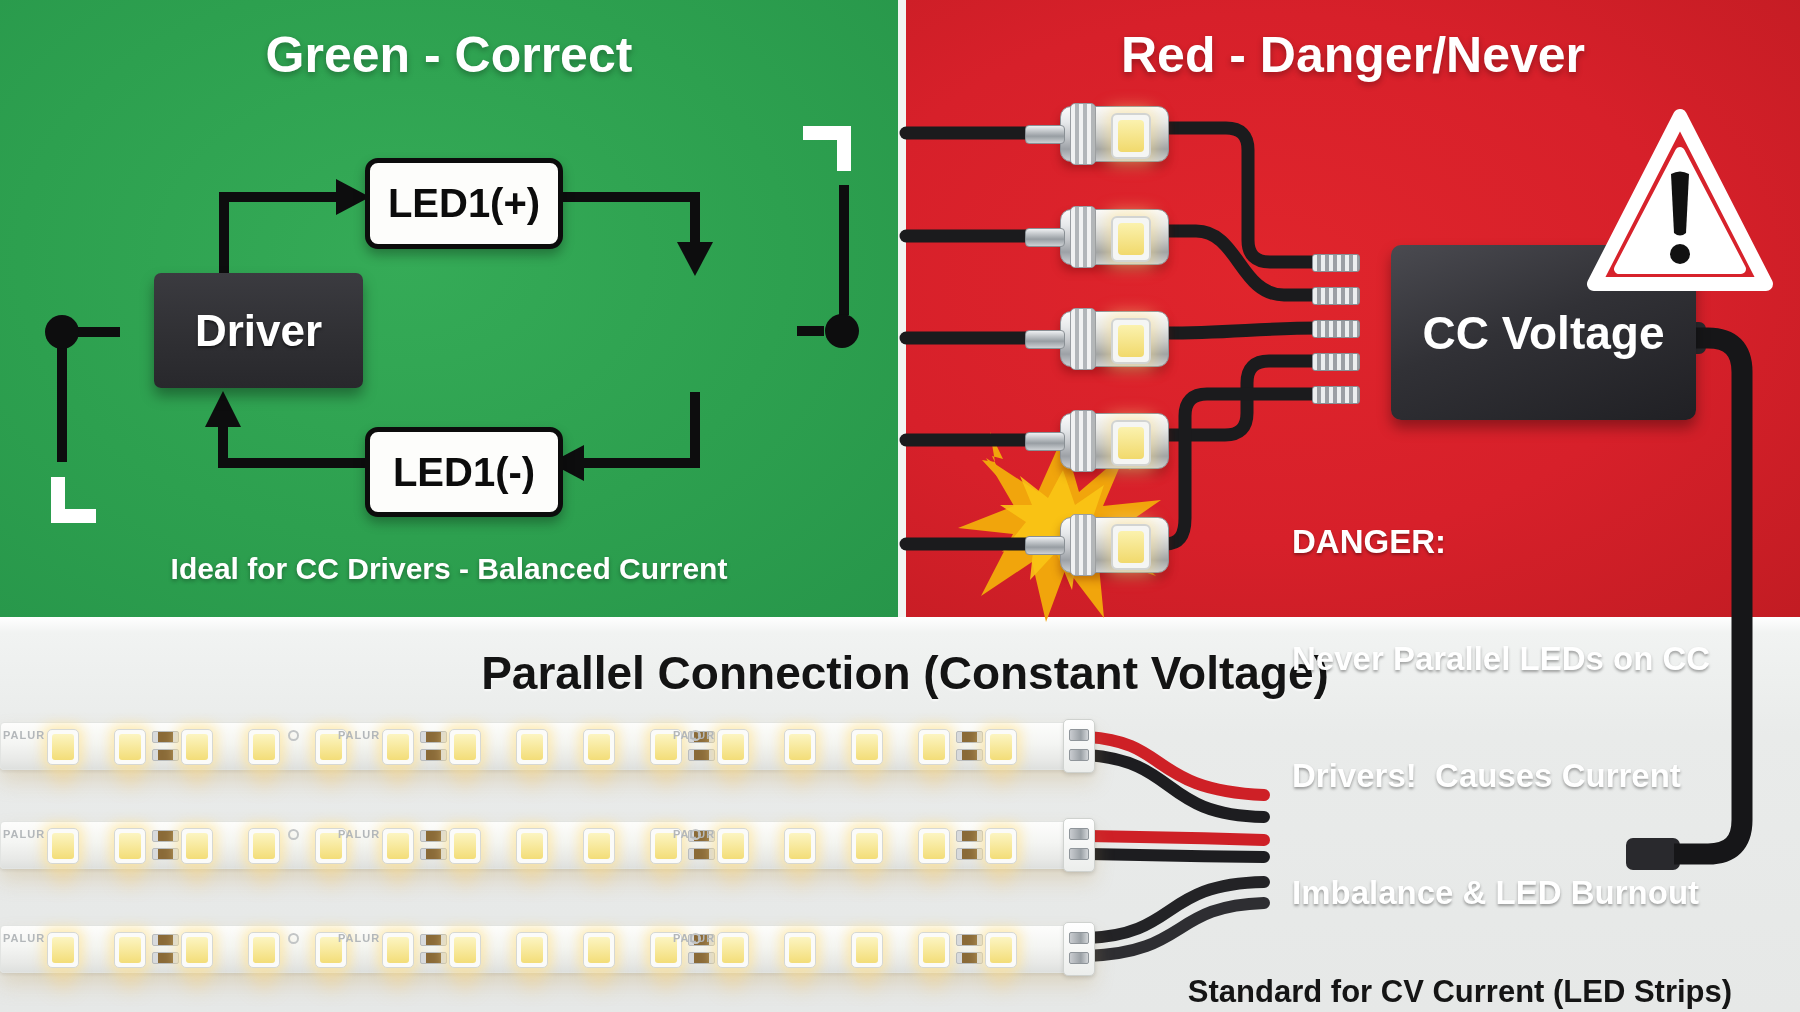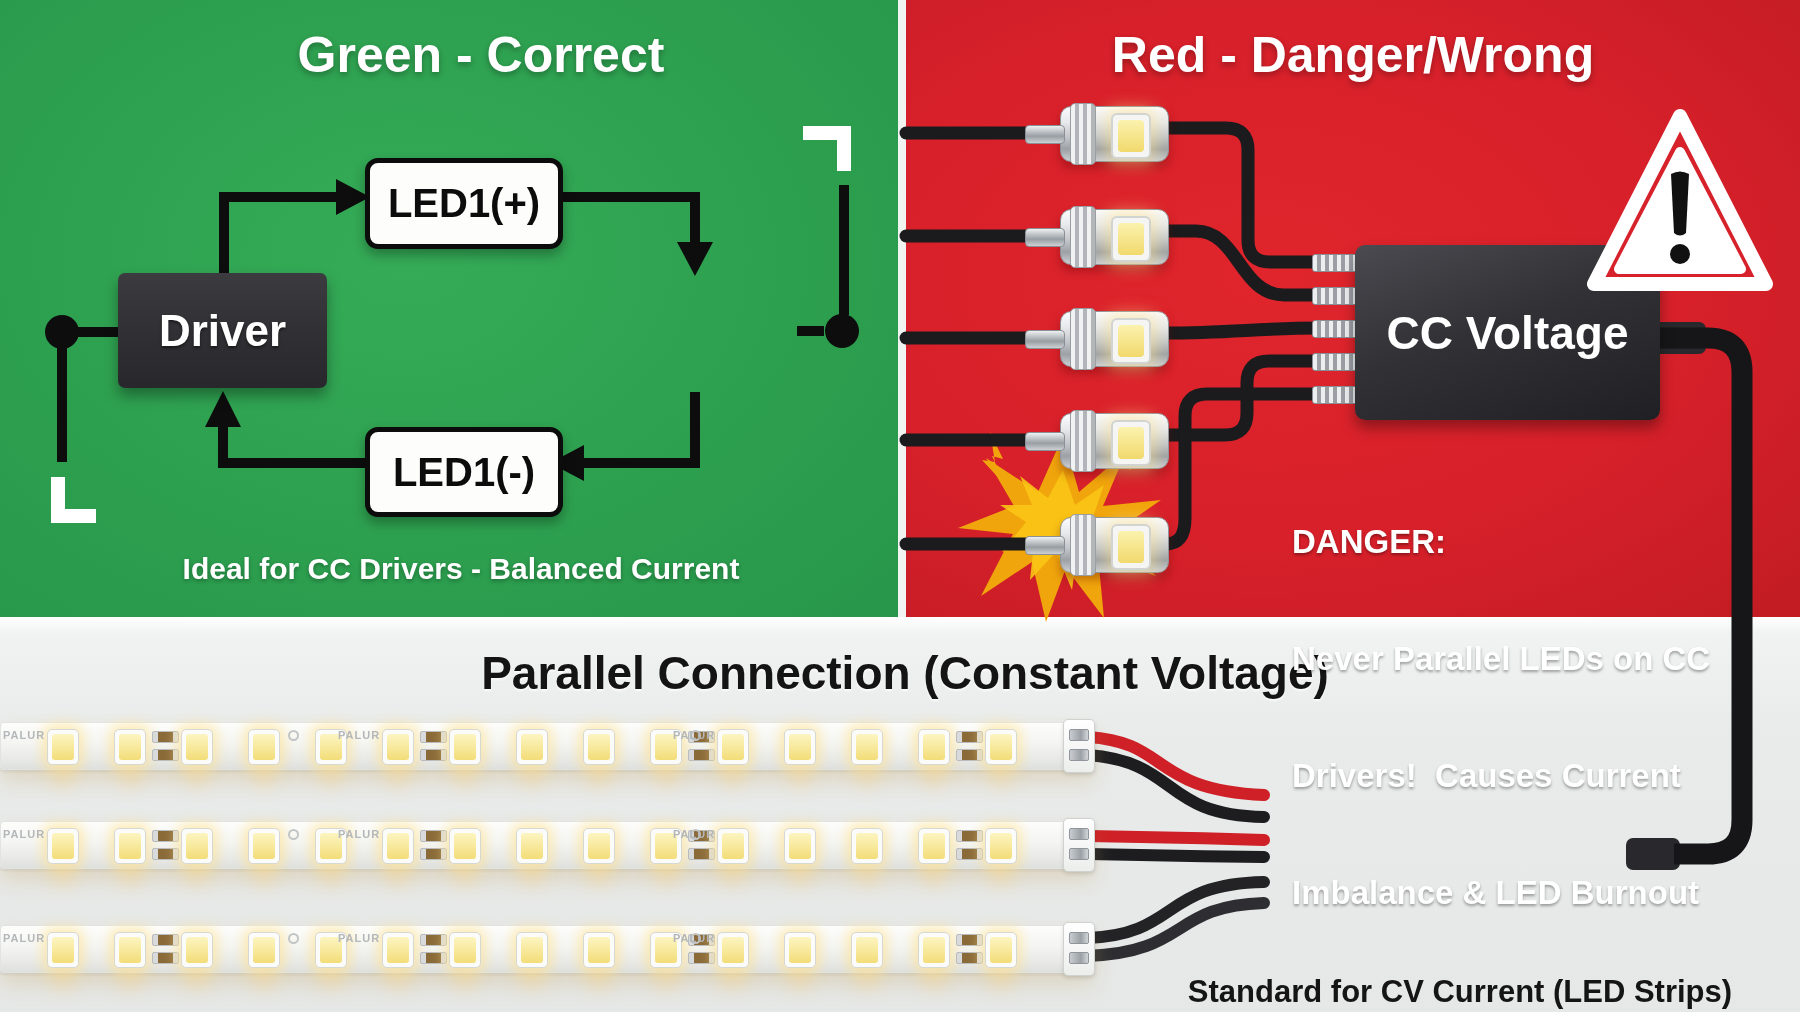--- a/index.html
+++ b/index.html
@@ -11,32 +11,32 @@
   #panel-series{left:0;top:0;width:898px;height:617px;z-index:0;
     background:radial-gradient(ellipse at 45% 42%,#35ab57 0%,#2da04f 55%,#27964a 100%);}
   #panel-divider{left:898px;top:0;width:8px;height:617px;background:#f2f4f2;z-index:0;}
   #panel-cc{left:906px;top:0;width:894px;height:617px;z-index:0;
     background:radial-gradient(ellipse at 40% 45%,#e0252c 0%,#d7202a 55%,#c21c23 100%);}
   #panel-cv{left:0;top:617px;width:1800px;height:395px;z-index:0;
     background:linear-gradient(180deg,#ffffff 0%,#f1f3f2 4%,#e9ebea 30%,#e6e8e7 100%);}
   
   .panel-title{position:absolute;font-weight:bold;color:#fff;text-align:center;
     text-shadow:0 3px 6px rgba(0,0,0,.30);white-space:nowrap;}
-  #series-title{left:0;width:898px;top:26px;font-size:50px;margin-left:32px;}
+  #series-title{left:0;width:898px;top:26px;font-size:50px;}
   #cc-title{left:906px;width:894px;top:26px;font-size:50px;}
   #cv-title{left:0;width:1810px;top:646px;font-size:46px;color:#141414;
     text-shadow:0 2px 2px rgba(255,255,255,.7);}
   .panel-caption{position:absolute;font-weight:bold;white-space:nowrap;}
   #series-caption{left:0;width:898px;top:552px;font-size:30px;color:#fff;text-align:center;
-    text-shadow:0 2px 4px rgba(0,0,0,.30);padding-left:12px;}
+    text-shadow:0 2px 4px rgba(0,0,0,.30);}
   #cv-caption{left:1160px;width:600px;top:974px;font-size:31px;color:#151515;text-align:center;}
   
   .dark-box{position:absolute;background:linear-gradient(180deg,#3b3b40 0%,#303034 55%,#28282c 100%);
     border-radius:7px;box-shadow:0 8px 14px rgba(0,0,0,.35);display:flex;align-items:center;justify-content:center;
-    color:#fff;font-weight:bold;z-index:2;}
+    color:#fff;font-weight:bold;z-index:2;margin-left:36px;}
   .white-box{position:absolute;background:#fdfdfb;border:5px solid #0c0c0c;border-radius:13px;
     box-shadow:0 6px 12px rgba(0,0,0,.30);display:flex;align-items:center;justify-content:center;
     color:#0c0c0c;font-weight:bold;z-index:2;}
   #driver-box{left:118px;top:273px;width:209px;height:115px;font-size:44px;text-shadow:0 2px 3px rgba(0,0,0,.5);}
   #led2p-box{left:589px;top:273px;width:209px;height:115px;font-size:44px;text-shadow:0 2px 3px rgba(0,0,0,.5);}
   #led1p-box{left:365px;top:158px;width:188px;height:81px;font-size:40px;}
   #led1n-box{left:365px;top:427px;width:188px;height:80px;font-size:40px;}
   
   #cc-driver-box{left:1355px;top:245px;width:305px;height:175px;font-size:46px;
     background:linear-gradient(160deg,#4a4a50 0%,#313136 45%,#202024 100%);border-radius:10px;}
@@ -157,21 +157,21 @@
     <span>Driver</span>
   </div>
   <div class="white-box" id="led1p-box">
     <span>LED1(+)</span>
   </div>
   <div class="white-box" id="led1n-box">
     <span>LED1(-)</span>
   </div>
   <div class="panel-caption" id="series-caption">Ideal for CC Drivers - Balanced Current</div>
 
-  <div class="panel-title" id="cc-title">Red - Danger/Wrong</div>
+  <div class="panel-title" id="cc-title">Red - Danger/Never</div>
 
   <div class="led-module" style="top:106px">
     <div class="m-pin"></div>
     <div class="m-collar"></div>
     <div class="m-chip">
         <div class="m-die"></div>
       </div>
   </div>
   <div class="led-module" style="top:209px">
     <div class="m-pin"></div>

